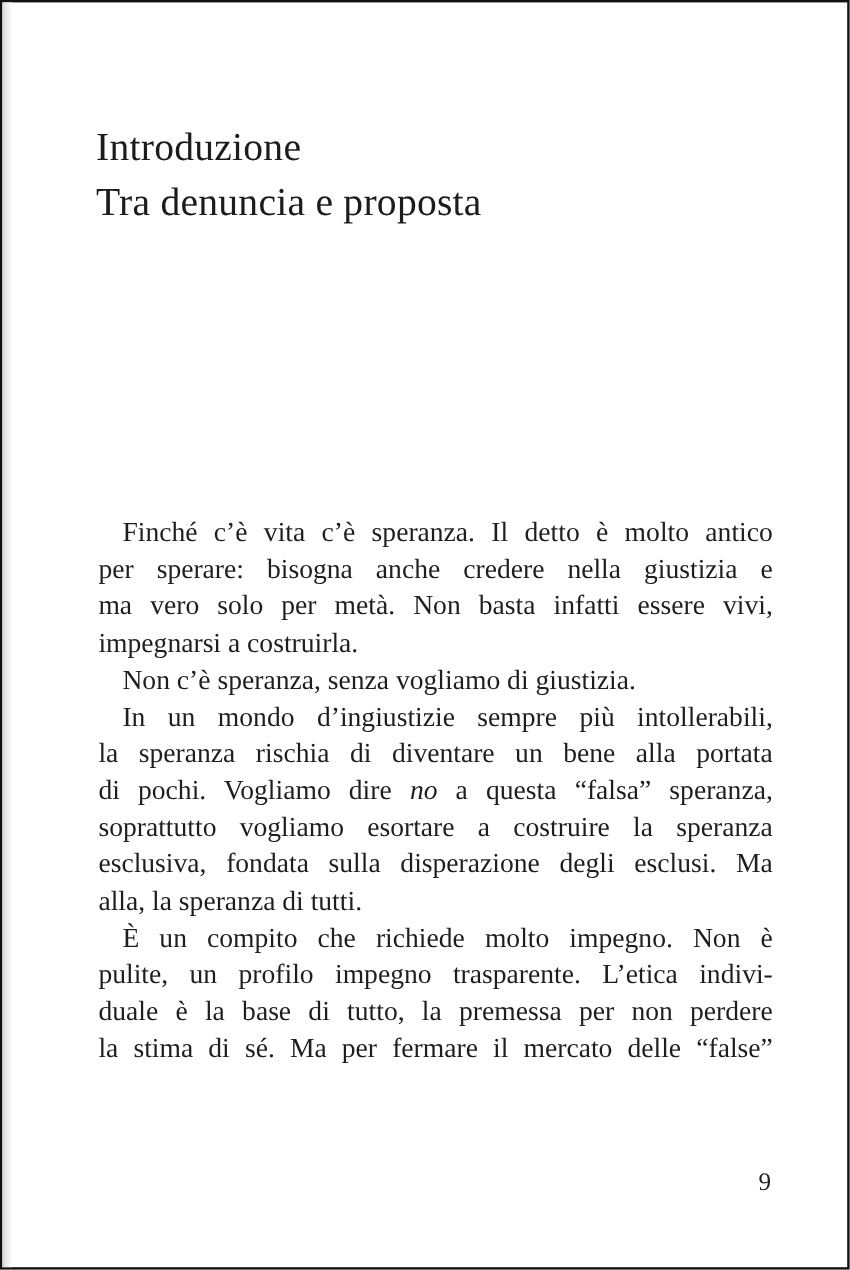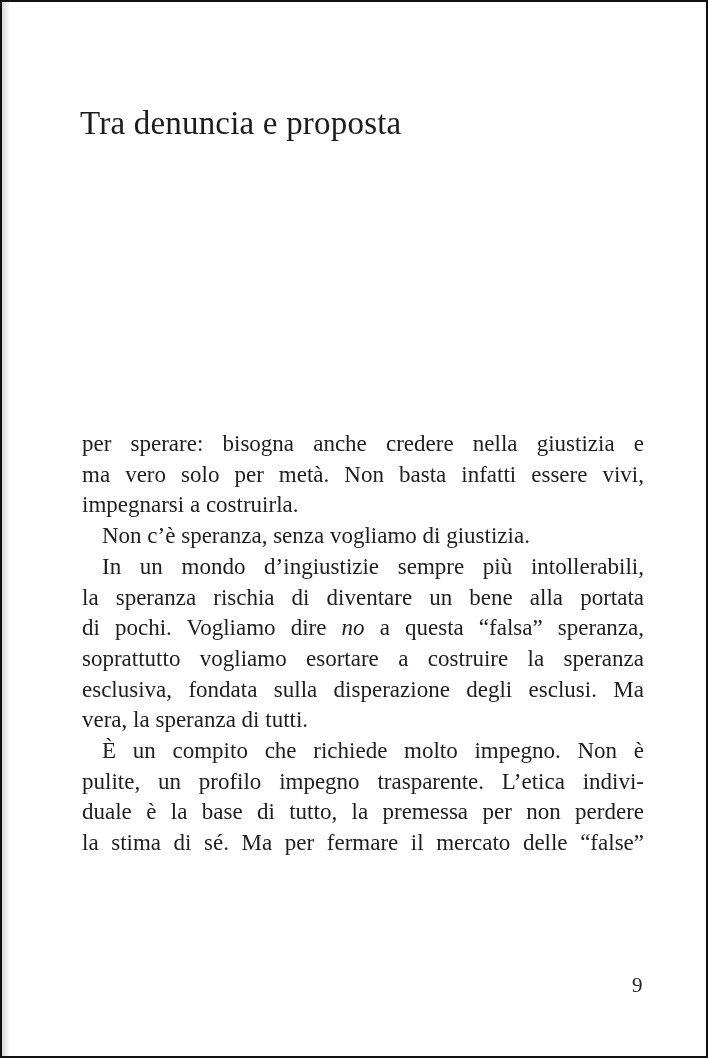--- a/index.html
+++ b/index.html
@@ -33,34 +33,36 @@
   .page-number {
     position: absolute; left: 630px; top: 971px; font-size: 21px; color: #222;
   }
   em { font-style: italic; }
 </style>
 </head>
 <body>
 
 <div class="page">
   <div class="title-block">
+    <h1 class="title-line">Introduzione</h1>
     <h2 class="title-line">Tra denuncia e proposta</h2>
   </div>
 
   <div class="body-text">
+    <span class="line indent">Finché c’è vita c’è speranza. Il detto è molto antico</span>
     <span class="line">per sperare: bisogna anche credere nella giustizia e</span>
     <span class="line">ma vero solo per metà. Non basta infatti essere vivi,</span>
     <span class="line last">impegnarsi a costruirla.</span>
     <span class="line last indent">Non c’è speranza, senza vogliamo di giustizia.</span>
     <span class="line indent">In un mondo d’ingiustizie sempre più intollerabili,</span>
     <span class="line">la speranza rischia di diventare un bene alla portata</span>
     <span class="line"><span>di pochi. Vogliamo dire </span><em>no</em><span> a questa “falsa” speranza,</span></span>
     <span class="line">soprattutto vogliamo esortare a costruire la speranza</span>
     <span class="line">esclusiva, fondata sulla disperazione degli esclusi. Ma</span>
-    <span class="line last">vera, la speranza di tutti.</span>
+    <span class="line last">alla, la speranza di tutti.</span>
     <span class="line indent">È un compito che richiede molto impegno. Non è</span>
     <span class="line">pulite, un profilo impegno trasparente. L’etica indivi-</span>
     <span class="line">duale è la base di tutto, la premessa per non perdere</span>
     <span class="line">la stima di sé. Ma per fermare il mercato delle “false”</span>
   </div>
 
   <div class="page-number">9</div>
 </div>
 
 </body></html>

